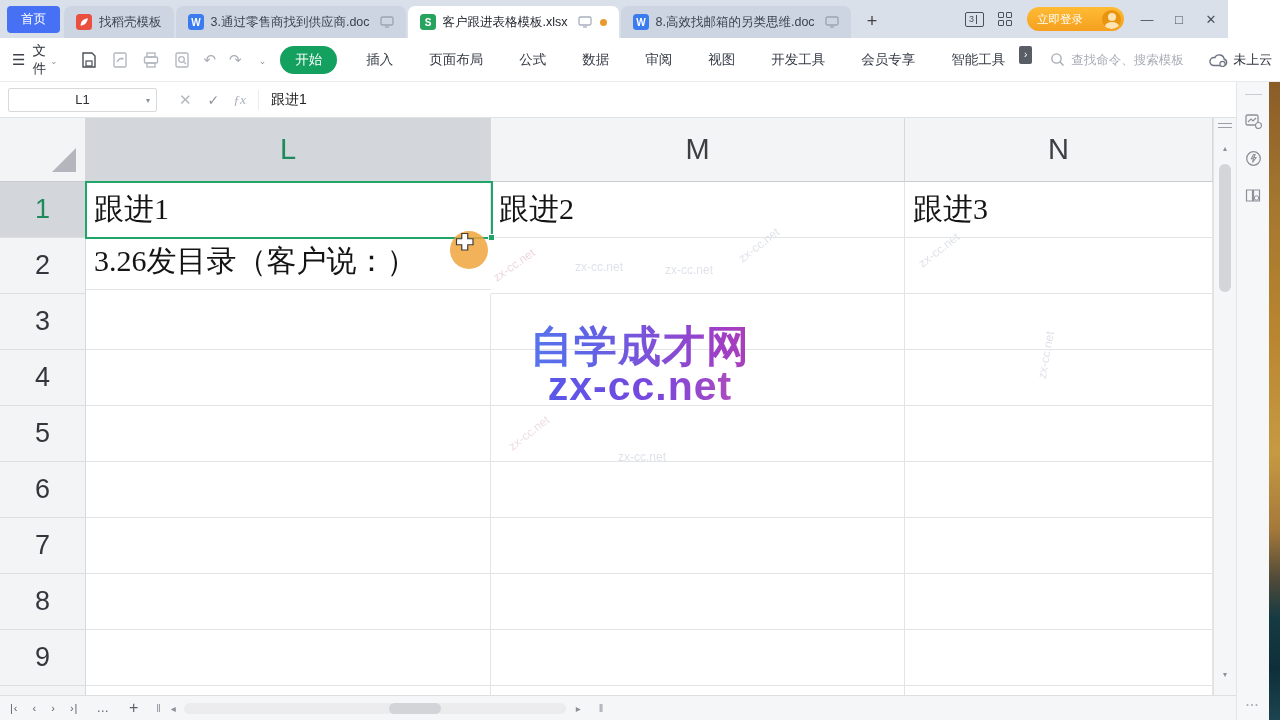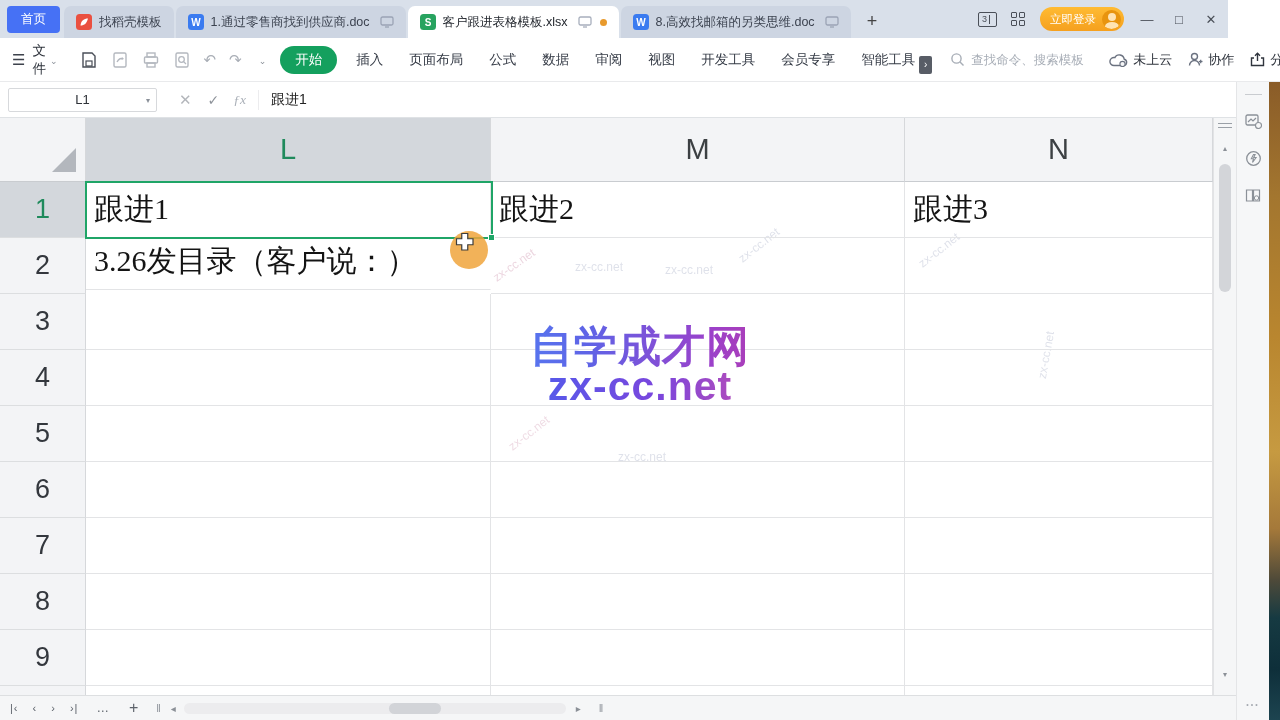--- a/index.html
+++ b/index.html
@@ -13,36 +13,36 @@
   .tb-tab.active { background:#ffffff; color:#23272e; }
   .tb-ico { width:16px; height:16px; margin-right:7px; flex:0 0 auto; }
   .mon-ico { margin-left:10px; opacity:.75; }
   .dot { width:7px; height:7px; border-radius:50%; background:#e89a2d; margin-left:8px; }
   .tb-plus { font-size:18px; color:#444; margin:0 0 8px 14px; line-height:1; }
   .tb-right { position:absolute; right:8px; top:0; height:38px; display:flex; align-items:center; gap:14px; }
   .pane3 { width:19px; height:15px; border:1.6px solid #4a4f58; border-radius:2px; font-size:9px; color:#4a4f58; display:flex; align-items:center; padding-left:3px; position:relative; }
   .pane3:after { content:""; position:absolute; right:3px; top:2px; bottom:2px; width:3px; border-left:1.4px solid #4a4f58; }
   .grid4 { width:15px; height:15px; display:grid; grid-template-columns:6px 6px; grid-template-rows:6px 6px; gap:2px; }
   .grid4 span { border:1.5px solid #4a4f58; border-radius:1px; }
-  .login { height:24px; background:linear-gradient(180deg,#ffbb33,#f5a01e); border-radius:13px; display:flex; align-items:center; color:#fff; font-size:11.5px; padding:0 3px 0 10px; gap:6px; }
+  .login { height:24px; background:linear-gradient(180deg,#ffbb33,#f5a01e); border-radius:13px; display:flex; align-items:center; color:#fff; font-size:11.5px; padding:0 3px 0 10px; gap:19px; }
   .avatar { width:19px; height:19px; border-radius:50%; background:#e8940f; position:relative; overflow:hidden; }
   .avatar:before { content:""; position:absolute; left:5.5px; top:3px; width:8px; height:8px; border-radius:50%; background:#ffe3b3; }
   .avatar:after { content:""; position:absolute; left:2.5px; top:12px; width:14px; height:9px; border-radius:50%; background:#ffe3b3; }
   .winbtn { font-size:13px; color:#4a4f58; width:18px; text-align:center; }
 
   
   .toolbar { position:absolute; left:0; top:38px; width:1280px; height:44px; background:#fff; border-bottom:1px solid #e9eaec; display:flex; align-items:center; padding:0 10px 0 12px; }
   .hamb { font-size:15px; color:#3d424c; margin-right:7px; }
   .filelbl { font-size:13.5px; color:#2f343d; }
   .smallcaret { font-size:9px; color:#8a9099; margin:2px 0 0 4px; }
   .vdiv { width:1px; height:18px; background:#e2e3e6; margin:0 11px; }
   .qicons { display:flex; align-items:center; gap:13px; margin-right:14px; }
   .qicons svg { display:block; }
   .glyphbtn { font-size:15px; color:#a9aeb6; line-height:1; }
-  .ribbon-tabs { display:flex; align-items:flex-end; gap:4px; }
+  .ribbon-tabs { display:flex; align-items:flex-start; gap:14px; }
   .rtab { padding:5px 11px; font-size:13.5px; color:#353b46; white-space:nowrap; }
   .rtab.active { background:#14a05e; color:#fff; border-radius:15px; padding:5px 15px; margin-right:4px; }
   .ovf { width:13px; height:18px; background:#585d66; color:#fff; font-size:10px; display:flex; align-items:center; justify-content:center; border-radius:2px; margin-left:-2px; }
   .tb-search { display:flex; align-items:center; margin-left:18px; gap:6px; }
   .tb-search input { border:none; outline:none; width:138px; font-size:12.5px; color:#333; background:transparent; }
   .tb-search input::placeholder { color:#a7adb6; }
   .rightgrp { margin-left:auto; display:flex; align-items:center; gap:16px; }
   .rg-item { display:flex; align-items:center; gap:5px; font-size:13px; color:#2f343d; white-space:nowrap; }
 
   
@@ -119,21 +119,21 @@
         <path d="M4.5 11.5 C5 6.5 8 4.5 12 4.5 C10.5 9.5 8.5 11.5 4.5 11.5 Z" fill="#fff"></path>
       </svg>
     <span>找稻壳模板</span>
   </div>
 
   <div class="tb-tab">
     <svg class="tb-ico" viewBox="0 0 16 16">
         <rect width="16" height="16" rx="3.5" fill="#3a7bf0"></rect>
         <text x="8" y="12" text-anchor="middle" font-size="10" font-weight="bold" fill="#fff">W</text>
       </svg>
-    <span>1.通过零售商找到供应商.doc</span>
+    <span>3.通过零售商找到供应商.doc</span>
     <svg class="mon-ico" width="14" height="12" viewBox="0 0 14 12">
         <rect x="1" y="1" width="12" height="8" rx="1.5" fill="none" stroke="#8a93a6" stroke-width="1.3"></rect>
         <line x1="5" y1="11" x2="9" y2="11" stroke="#8a93a6" stroke-width="1.3"></line>
       </svg>
   </div>
 
   <div class="tb-tab active">
     <svg class="tb-ico" viewBox="0 0 16 16">
         <rect width="16" height="16" rx="3.5" fill="#27a35f"></rect>
         <text x="8" y="12" text-anchor="middle" font-size="10" font-weight="bold" fill="#fff">S</text>

